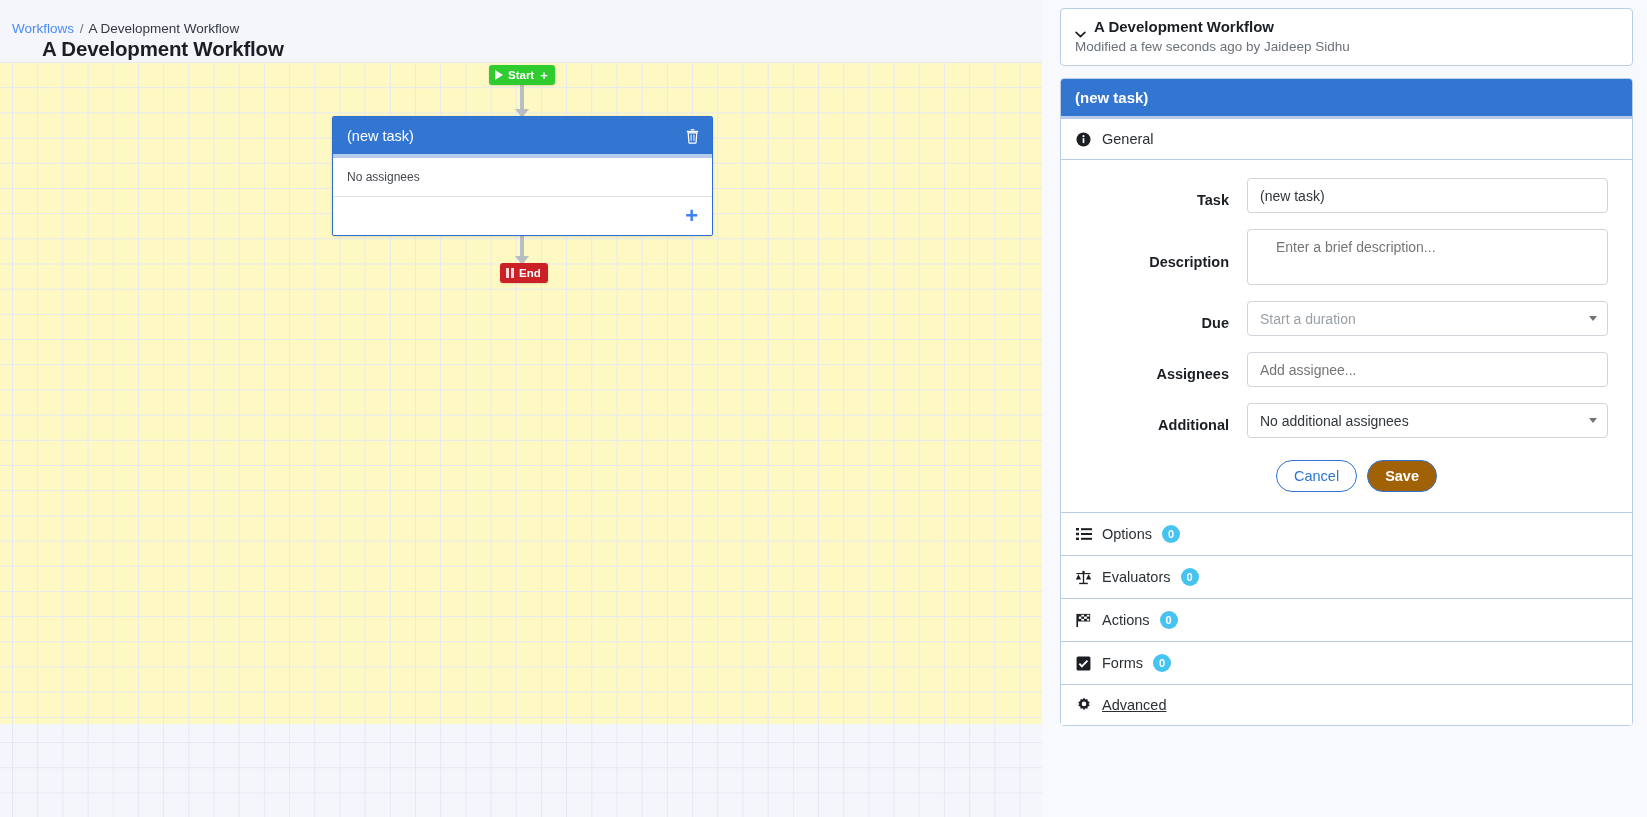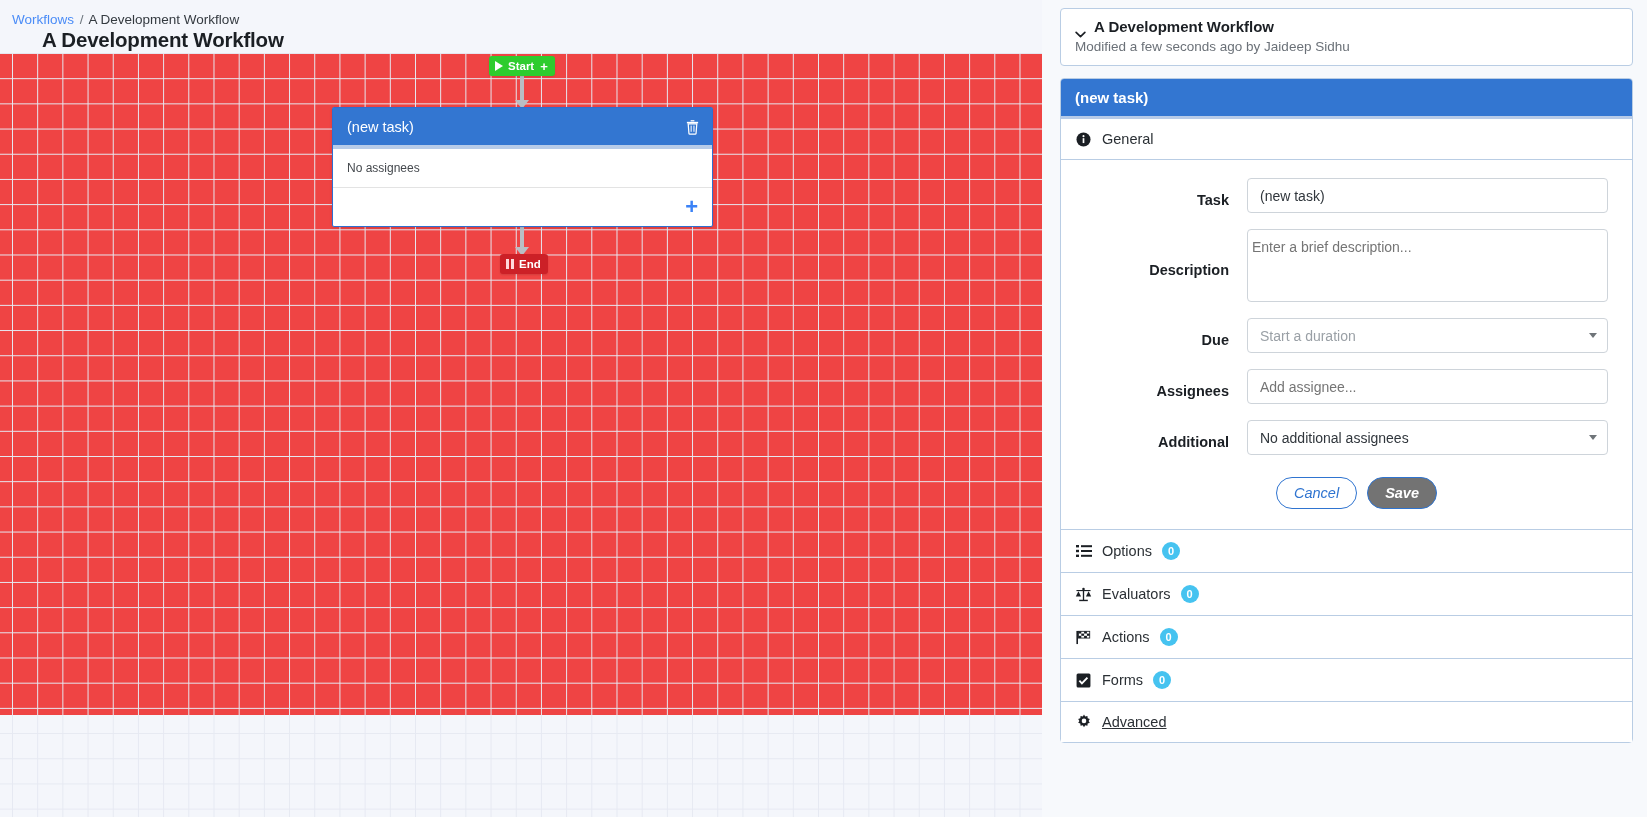--- a/index.html
+++ b/index.html
@@ -7,23 +7,23 @@
   html, body {
     width: 1647px; height: 817px;
     font-family: "Liberation Sans", sans-serif;
     background: #f4f6fb;
     overflow: hidden;
   }
   #app { position: relative; width: 1647px; height: 817px; }
 
   
   .canvas {
-    position: absolute; left: 0; top: 3px;
+    position: absolute; left: 0; top: 12px;
     width: 1042px; height: 712px;
-    background-color: #ef4444;
+    background-color: #fef9c3;
   }
   .canvas-grid {
     position: absolute; left: 0; top: 50px;
     width: 1042px; height: 767px;
     background-image:
       linear-gradient(to right, #e6e9f2 1px, transparent 1px),
       linear-gradient(to bottom, #e6e9f2 1px, transparent 1px);
     background-size: 25.2px 25.2px;
     background-position: 12px 0px;
   }
@@ -191,42 +191,41 @@
     border: 1px solid #ced4da; border-radius: 4px;
     background: #ffffff;
     font-size: 14px; color: #30363c;
     padding: 0 12px;
     display: flex; align-items: center;
     font-family: "Liberation Sans", sans-serif;
     outline: none; width: 100%;
   }
   .form-control.placeholder-text { color: #9aa0a6; }
   textarea.form-control {
-    height: 73px; padding: 8px 4px; resize: none; line-height: 1.35;
+    height: 56px; padding: 8px 28px; resize: none; line-height: 1.35;
   }
   .select-wrap { position: relative; flex: 1; }
   .select-wrap .caret {
     position: absolute; right: 11px; top: 15px;
     width: 0; height: 0; border-style: solid;
     border-width: 5px 4.5px 0 4.5px;
     border-color: #6f7479 transparent transparent transparent;
     pointer-events: none;
   }
   .form-actions {
     display: flex; justify-content: center; gap: 10px;
     margin: 22px 0 4px 30px;
   }
   .btn {
     font-size: 14.5px; border-radius: 16px;
     padding: 7px 17px; cursor: pointer;
     font-family: "Liberation Sans", sans-serif;
-    font-style: italic;
   }
   .btn-outline { background: #ffffff; color: #2f74d0; border: 1px solid #2f74d0; }
-  .btn-primary { background: #737373; color: #ffffff; border: 1px solid #2f74d0; font-weight: bold; }
+  .btn-primary { background: #a16207; color: #ffffff; border: 1px solid #2f74d0; font-weight: bold; }
 </style>
 </head>
 <body>
 
 <div id="app">
 
   <div class="canvas">
     <div class="canvas-grid"></div>
 
     <div class="canvas-header">

